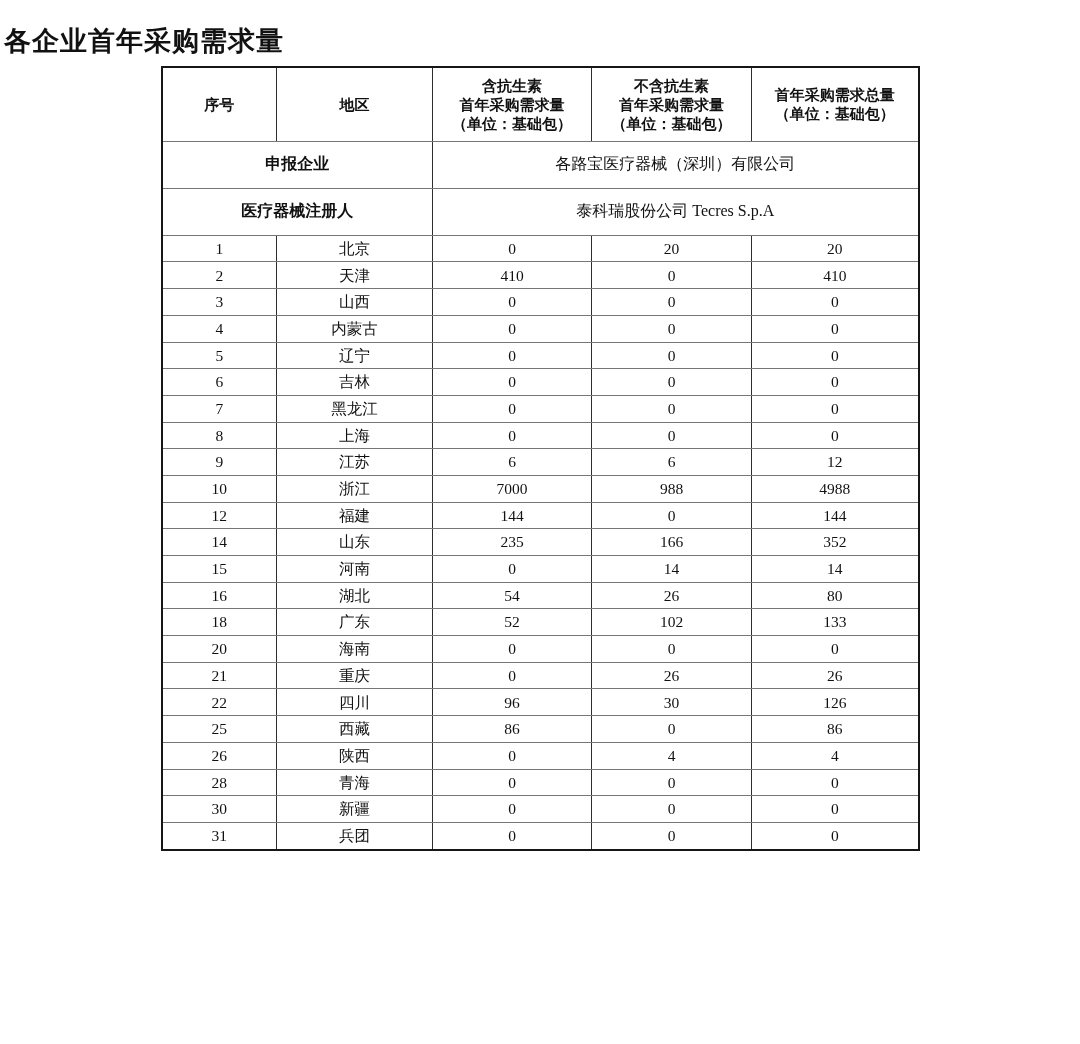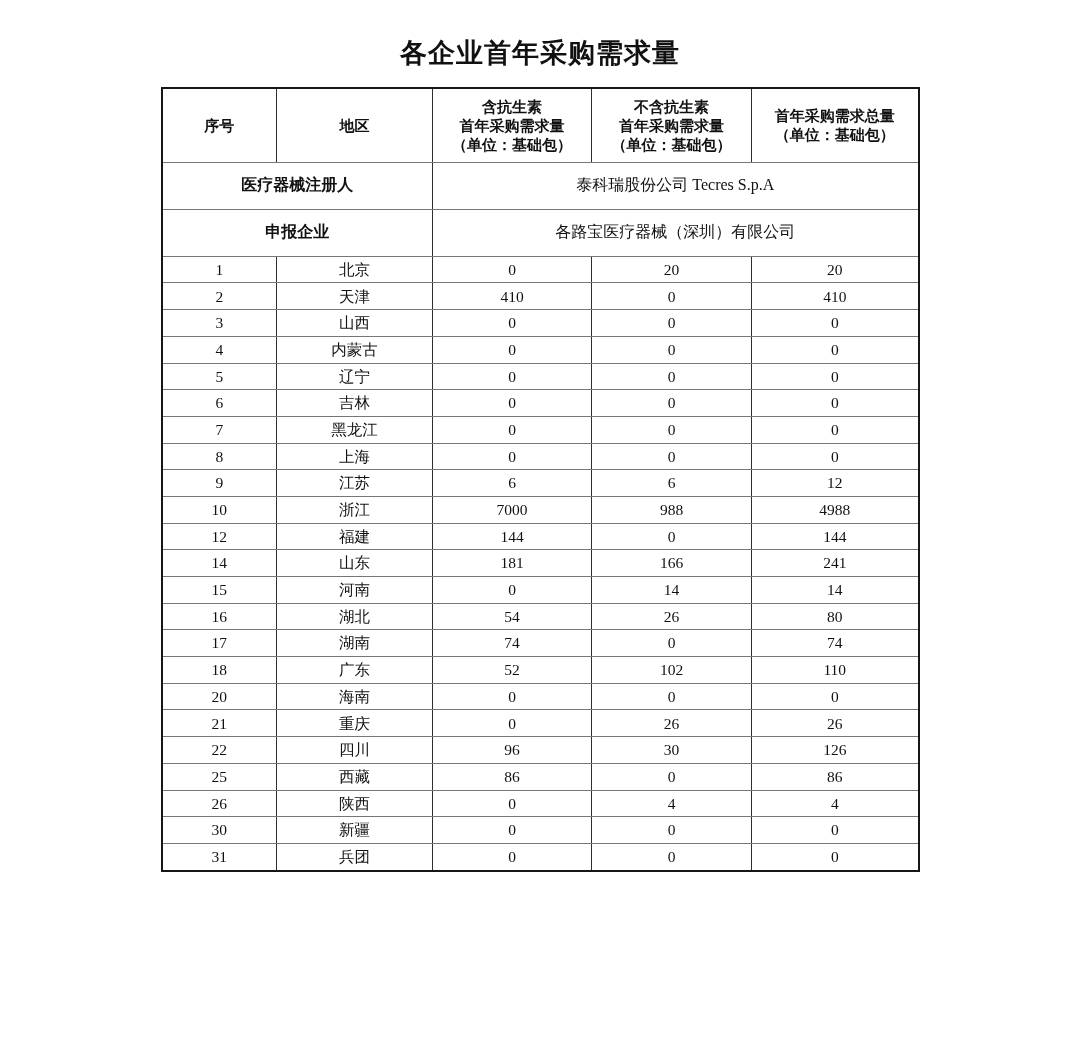--- a/index.html
+++ b/index.html
@@ -5,23 +5,23 @@
   html,body{margin:0;padding:0;background:#ffffff;}
   .page{
     width:1080px;
     height:1044px;
     background:#ffffff;
     color:#111111;
     font-family:"Liberation Serif","DejaVu Serif",serif;
     overflow:hidden;
   }
   .title{
-    margin:16px;
+    margin:4px;
     padding-top:21px;
-    text-align:center;
+    text-align:left;
     font-family:"Liberation Sans","DejaVu Sans",sans-serif;
     font-weight:bold;
     font-size:27px;
     line-height:1.25;
     letter-spacing:1px;
   }
   table.demand{
     border-collapse:collapse;
     table-layout:fixed;
     width:757px;
@@ -88,26 +88,26 @@
           <span class="hline">（单位：基础包）</span>
         </th>
         <th>
           <span class="hline">首年采购需求总量</span>
           <span class="hline">（单位：基础包）</span>
         </th>
       </tr>
     </thead>
     <tbody class="info-body">
       <tr>
+        <td colspan="2" class="info-label">申报企业</td>
+        <td colspan="3">各路宝医疗器械（深圳）有限公司</td>
+      </tr>
+      <tr>
         <td colspan="2" class="info-label">医疗器械注册人</td>
         <td colspan="3">泰科瑞股份公司 Tecres S.p.A</td>
-      </tr>
-      <tr>
-        <td colspan="2" class="info-label">申报企业</td>
-        <td colspan="3">各路宝医疗器械（深圳）有限公司</td>
       </tr>
     </tbody>
     <tbody class="data-body" id="data-body">
         <tr>
           <td>1</td>
           <td>北京</td>
           <td>0</td>
           <td>20</td>
           <td>20</td>
         </tr>
@@ -177,51 +177,44 @@
         <tr>
           <td>12</td>
           <td>福建</td>
           <td>144</td>
           <td>0</td>
           <td>144</td>
         </tr>
         <tr>
           <td>14</td>
           <td>山东</td>
-          <td>181</td>
+          <td>235</td>
           <td>166</td>
-          <td>241</td>
+          <td>352</td>
         </tr>
         <tr>
           <td>15</td>
           <td>河南</td>
           <td>0</td>
           <td>14</td>
           <td>14</td>
         </tr>
         <tr>
           <td>16</td>
           <td>湖北</td>
           <td>54</td>
           <td>26</td>
           <td>80</td>
-        </tr>
-        <tr>
-          <td>17</td>
-          <td>湖南</td>
-          <td>74</td>
-          <td>0</td>
-          <td>74</td>
         </tr>
         <tr>
           <td>18</td>
           <td>广东</td>
           <td>52</td>
           <td>102</td>
-          <td>110</td>
+          <td>133</td>
         </tr>
         <tr>
           <td>20</td>
           <td>海南</td>
           <td>0</td>
           <td>0</td>
           <td>0</td>
         </tr>
         <tr>
           <td>21</td>
@@ -245,20 +238,27 @@
           <td>86</td>
         </tr>
         <tr>
           <td>26</td>
           <td>陕西</td>
           <td>0</td>
           <td>4</td>
           <td>4</td>
         </tr>
         <tr>
+          <td>28</td>
+          <td>青海</td>
+          <td>0</td>
+          <td>0</td>
+          <td>0</td>
+        </tr>
+        <tr>
           <td>30</td>
           <td>新疆</td>
           <td>0</td>
           <td>0</td>
           <td>0</td>
         </tr>
         <tr>
           <td>31</td>
           <td>兵团</td>
           <td>0</td>

